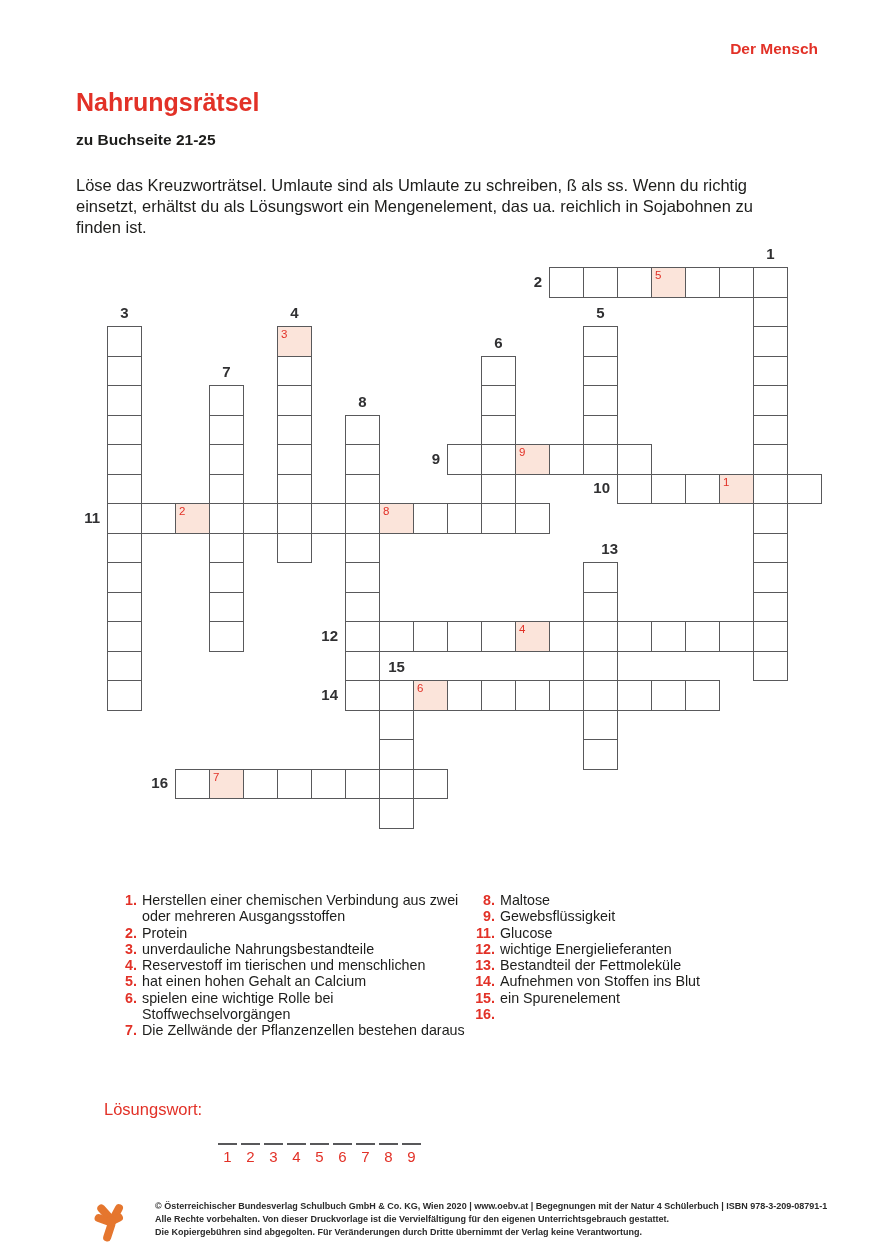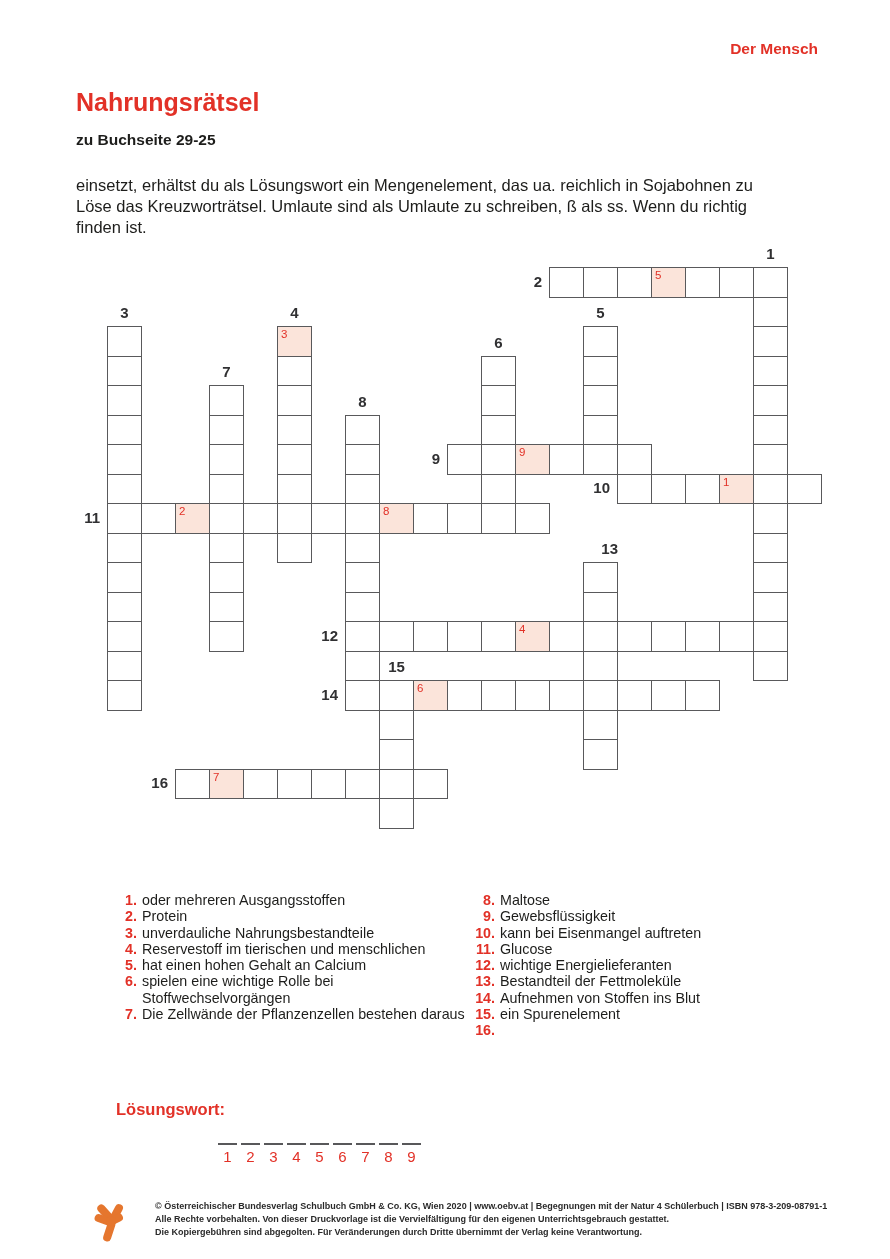--- a/index.html
+++ b/index.html
@@ -50,22 +50,22 @@
   #clues-right{left:467px;}
   .clue{display:flex;align-items:flex-start;}
   .cnum{
     flex:0 0 auto;text-align:right;font-weight:bold;color:#e23127;
   }
   #clues-left .cnum{width:20px;}
   #clues-right .cnum{width:28px;}
   .ctext{margin-left:5px;color:#1d1d1b;}
   
   #solution-label{
-    position:absolute;top:1100px;left:116px;
-    font-size:16.5px;font-weight:bold;color:#e23127;
+    position:absolute;top:1100px;left:104px;
+    font-size:16.5px;font-weight:normal;color:#e23127;
   }
   #solution-slots{
     position:absolute;top:1143px;left:218px;
     display:flex;gap:4px;
   }
   .slot{width:19px;text-align:center;}
   .slot .dash{height:2px;background:#58585a;margin-bottom:4px;}
   .slot .pos{font-size:15px;color:#e23127;line-height:16px;}
   
   #footer-logo{position:absolute;left:93px;top:1198px;width:36px;height:48px;}
@@ -76,25 +76,25 @@
   }
 </style>
 </head>
 <body>
 
 <div id="page">
 
   <div id="header-tag">Der Mensch</div>
 
   <div id="page-title">Nahrungsrätsel</div>
-  <div id="page-subtitle">zu Buchseite 29-25</div>
+  <div id="page-subtitle">zu Buchseite 21-25</div>
 
   <div id="intro">
+    <div>Löse das Kreuzworträtsel. Umlaute sind als Umlaute zu schreiben, ß als ss. Wenn du richtig</div>
     <div>einsetzt, erhältst du als Lösungswort ein Mengenelement, das ua. reichlich in Sojabohnen  zu</div>
-    <div>Löse das Kreuzworträtsel. Umlaute sind als Umlaute zu schreiben, ß als ss. Wenn du richtig</div>
     <div>finden ist.</div>
   </div>
 
   <div id="crossword">
       <div class="cell" style="left: 753px; top: 267px; width: 35px; height: 30.5px;"></div>
       <div class="cell" style="left: 753px; top: 296.5px; width: 35px; height: 30.5px;"></div>
       <div class="cell" style="left: 753px; top: 326px; width: 35px; height: 30.5px;"></div>
       <div class="cell" style="left: 753px; top: 355.5px; width: 35px; height: 30.5px;"></div>
       <div class="cell" style="left: 753px; top: 385px; width: 35px; height: 30.5px;"></div>
       <div class="cell" style="left: 753px; top: 414.5px; width: 35px; height: 30.5px;"></div>
@@ -250,20 +250,21 @@
       <div class="cell" style="left: 311px; top: 768.5px; width: 35px; height: 30.5px;"></div>
       <div class="cell" style="left: 345px; top: 768.5px; width: 35px; height: 30.5px;"></div>
       <div class="cell" style="left: 413px; top: 768.5px; width: 35px; height: 30.5px;"></div>
       <div class="wlabel h" style="left: 128px; top: 774.25px;">16</div>
     </div>
 
   <div id="clues-left" class="clue-col">
       <div class="clue">
         <span class="cnum">1.</span>
         <span class="ctext">
+          <div>Herstellen einer chemischen Verbindung aus zwei</div>
           <div>oder mehreren Ausgangsstoffen</div>
         </span>
       </div>
       <div class="clue">
         <span class="cnum">2.</span>
         <span class="ctext">
           <div>Protein</div>
         </span>
       </div>
       <div class="clue">
@@ -302,26 +303,20 @@
       <div class="clue">
         <span class="cnum">8.</span>
         <span class="ctext">
           <div>Maltose</div>
         </span>
       </div>
       <div class="clue">
         <span class="cnum">9.</span>
         <span class="ctext">
           <div>Gewebsflüssigkeit</div>
-        </span>
-      </div>
-      <div class="clue">
-        <span class="cnum">10.</span>
-        <span class="ctext">
-          <div>kann bei Eisenmangel auftreten</div>
         </span>
       </div>
       <div class="clue">
         <span class="cnum">11.</span>
         <span class="ctext">
           <div>Glucose</div>
         </span>
       </div>
       <div class="clue">
         <span class="cnum">12.</span>

